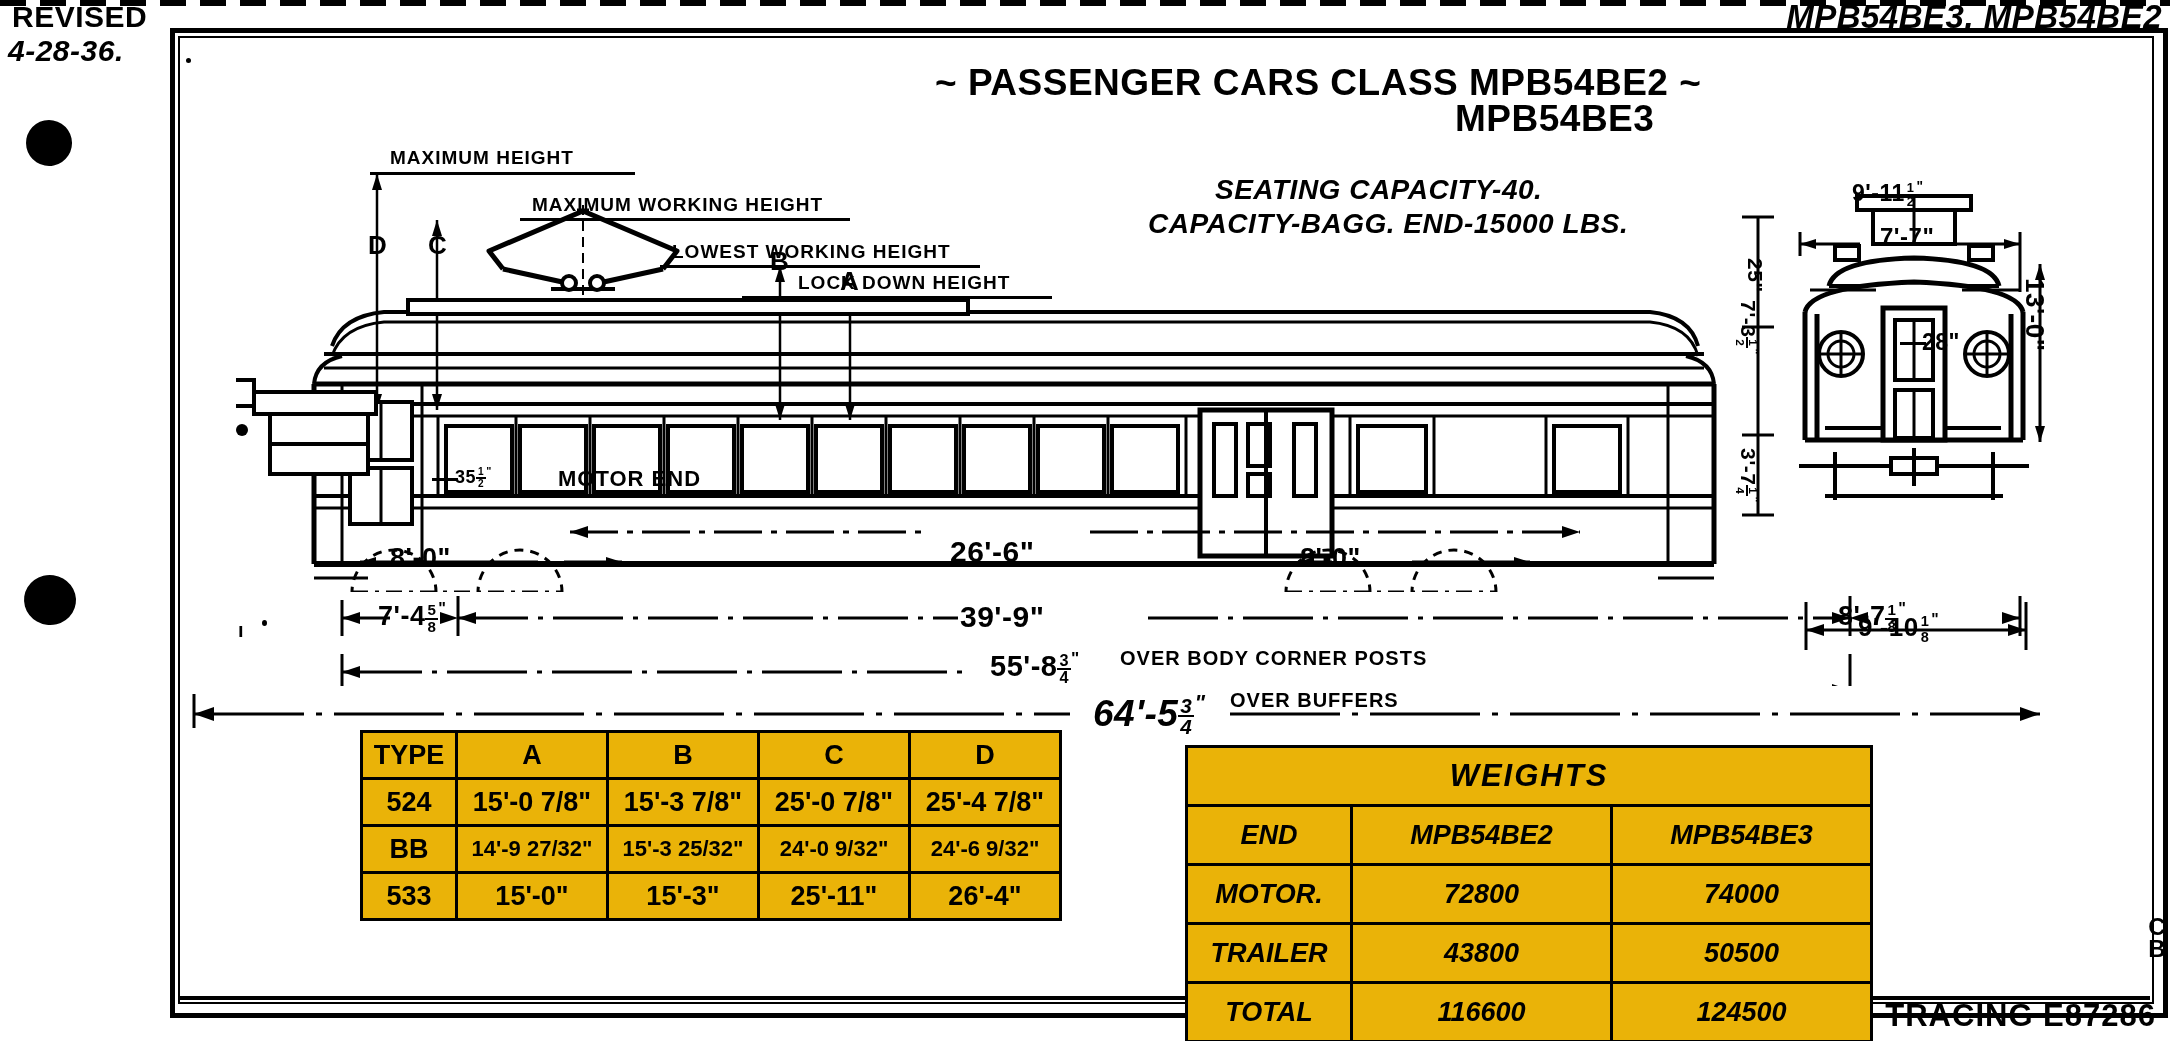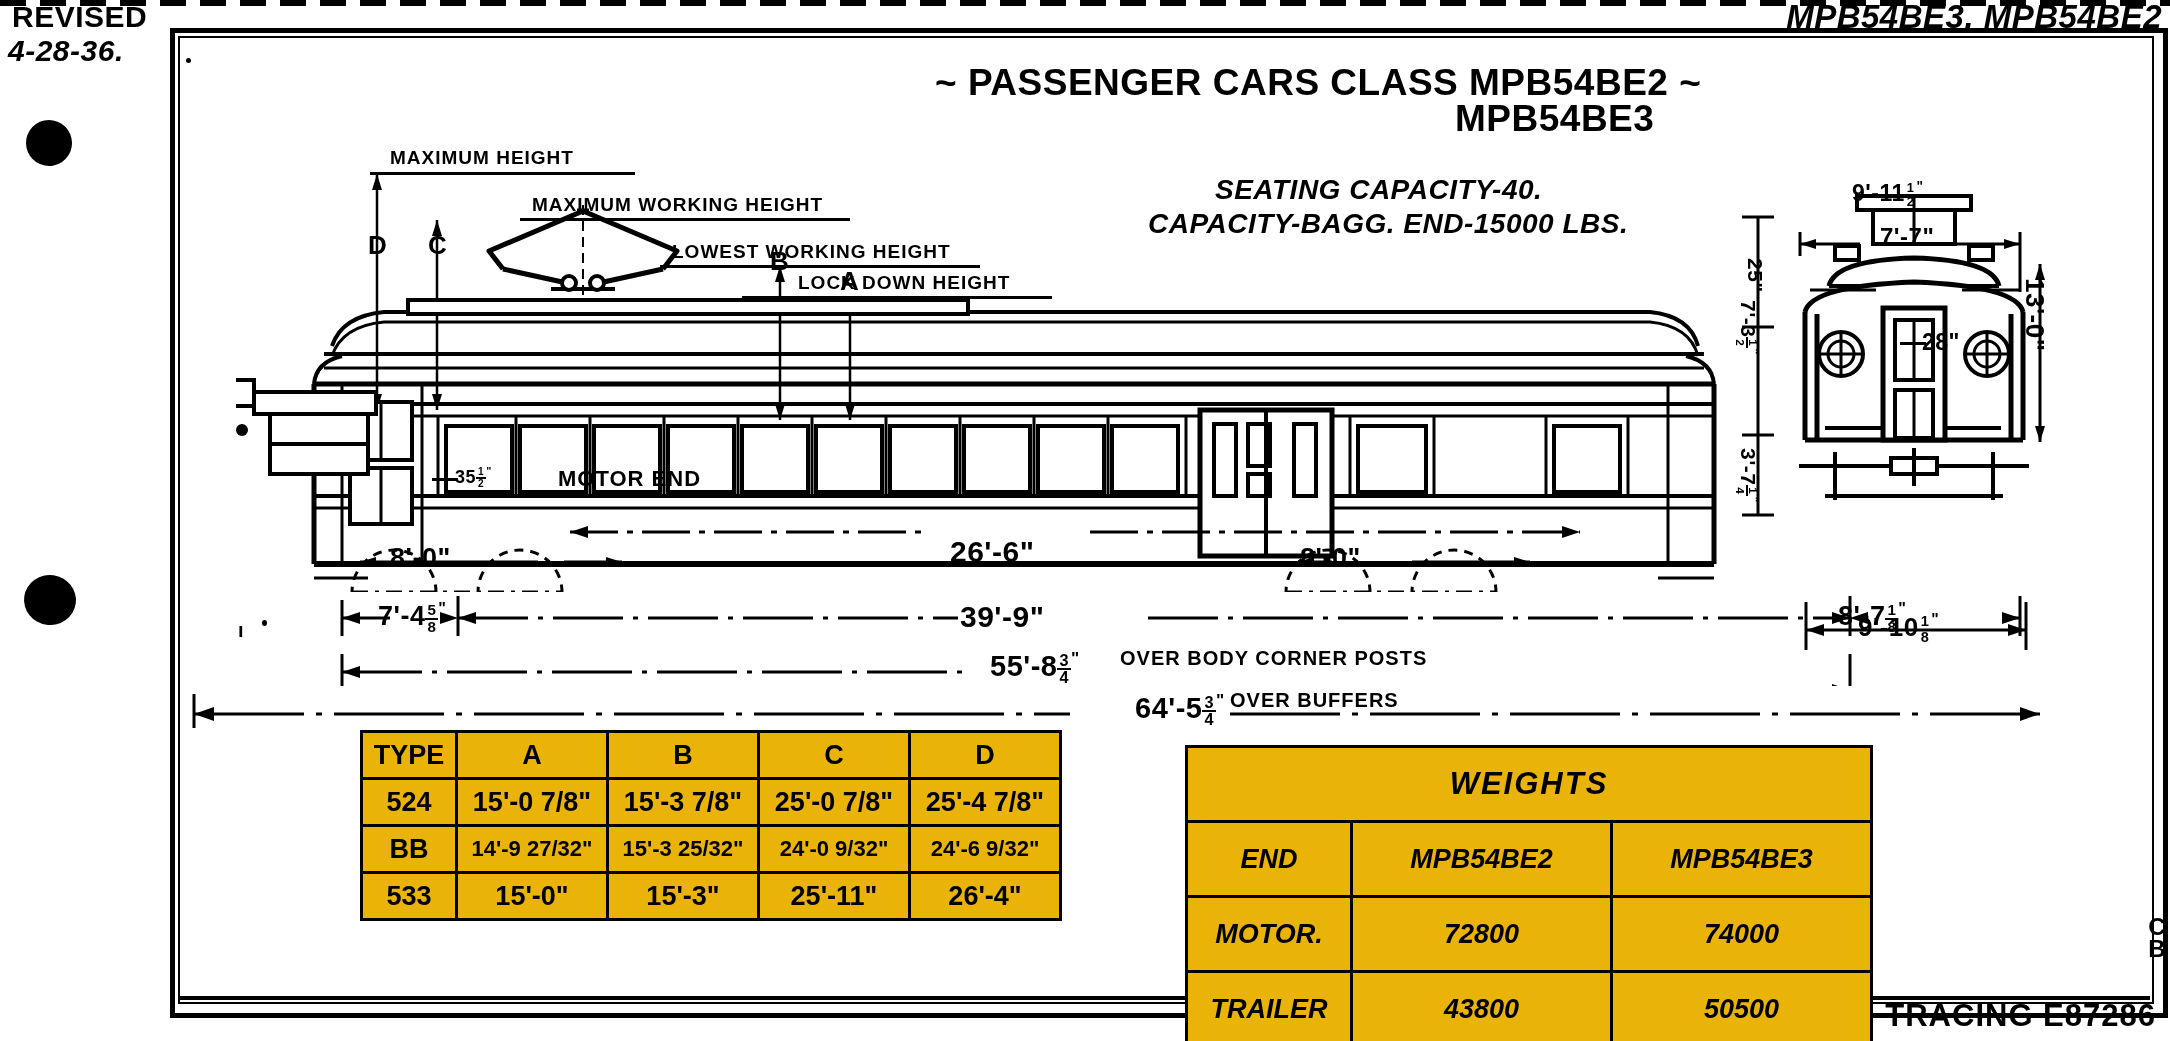--- a/index.html
+++ b/index.html
@@ -67,21 +67,21 @@
   table{border-collapse:collapse;position:absolute;background:#eab308;}
   table td,table th{border:3px solid #000;text-align:center;font-weight:bold;
                     font-family:"Liberation Sans",sans-serif;}
 
   #dim-table{left:360px;top:730px;}
   #dim-table td,#dim-table th{height:44px;font-size:27px;padding:0 4px;}
   #dim-table .c-type{width:84px;}
   #dim-table .c-val{width:140px;}
 
   #weights-table{left:1185px;top:745px;}
-  #weights-table td,#weights-table th{height:40px;font-size:27px;font-style:italic;padding:16px 6px;}
+  #weights-table td,#weights-table th{height:40px;font-size:27px;font-style:italic;padding:8px 6px;}
   #weights-table .wt-title{font-size:31px;letter-spacing:2px;}
   #weights-table .c-end{width:150px;}
   #weights-table .c-w{width:245px;}
 
   
   #tracing-no{right:14px;top:1000px;font-size:31px;letter-spacing:1px;}
   #cb-mark{right:4px;top:916px;font-size:24px;line-height:0.9;text-align:center;}
   #tick-left{left:238px;top:620px;font-size:20px;}
 </style>
 </head>
@@ -369,21 +369,21 @@
     <line x1="790" y1="44" x2="1520" y2="44"></line>
     <line x1="12" y1="8" x2="12" y2="44"></line>
     <line x1="1520" y1="8" x2="1520" y2="50"></line>
   </g>
   <g fill="#000">
     <polygon points="12,26 30,20 30,32"></polygon>
     <polygon points="1520,44 1502,38 1502,50"></polygon>
   </g>
 </svg>
 
-<div class="txt" style="left:1135px;top:692px;font-size:29px;">
+<div class="txt" style="left:1093px;top:692px;font-size:37px;font-style:italic;">
   <span>64'-5</span><span class="frac"><span class="num">3</span><span class="den">4</span></span><span class="inmark">"</span>
 </div>
 <div class="txt" style="left:1230px;top:690px;font-size:20px;letter-spacing:1px;">OVER BUFFERS</div>
 
 <svg class="abs" style="left:180px;top:688px;width:1900px;height:40px;">
   <g stroke="#000" stroke-width="3">
     <line x1="14" y1="26" x2="890" y2="26" stroke-dasharray="110 12 6 12"></line>
     <line x1="1050" y1="26" x2="1860" y2="26" stroke-dasharray="110 12 6 12"></line>
     <line x1="14" y1="6" x2="14" y2="42"></line>
   </g>
@@ -574,20 +574,25 @@
     <tr>
       <td>MOTOR.</td>
       <td>72800</td>
       <td>74000</td>
     </tr>
     <tr>
       <td>TRAILER</td>
       <td>43800</td>
       <td>50500</td>
     </tr>
+    <tr>
+      <td>TOTAL</td>
+      <td>116600</td>
+      <td>124500</td>
+    </tr>
   </tbody>
 </table>
 
 <div class="txt" id="tracing-no">TRACING E87286</div>
 <div class="txt" id="cb-mark">
   <span>C</span><br>
   <span>B</span>
 </div>
 
 </body></html>

